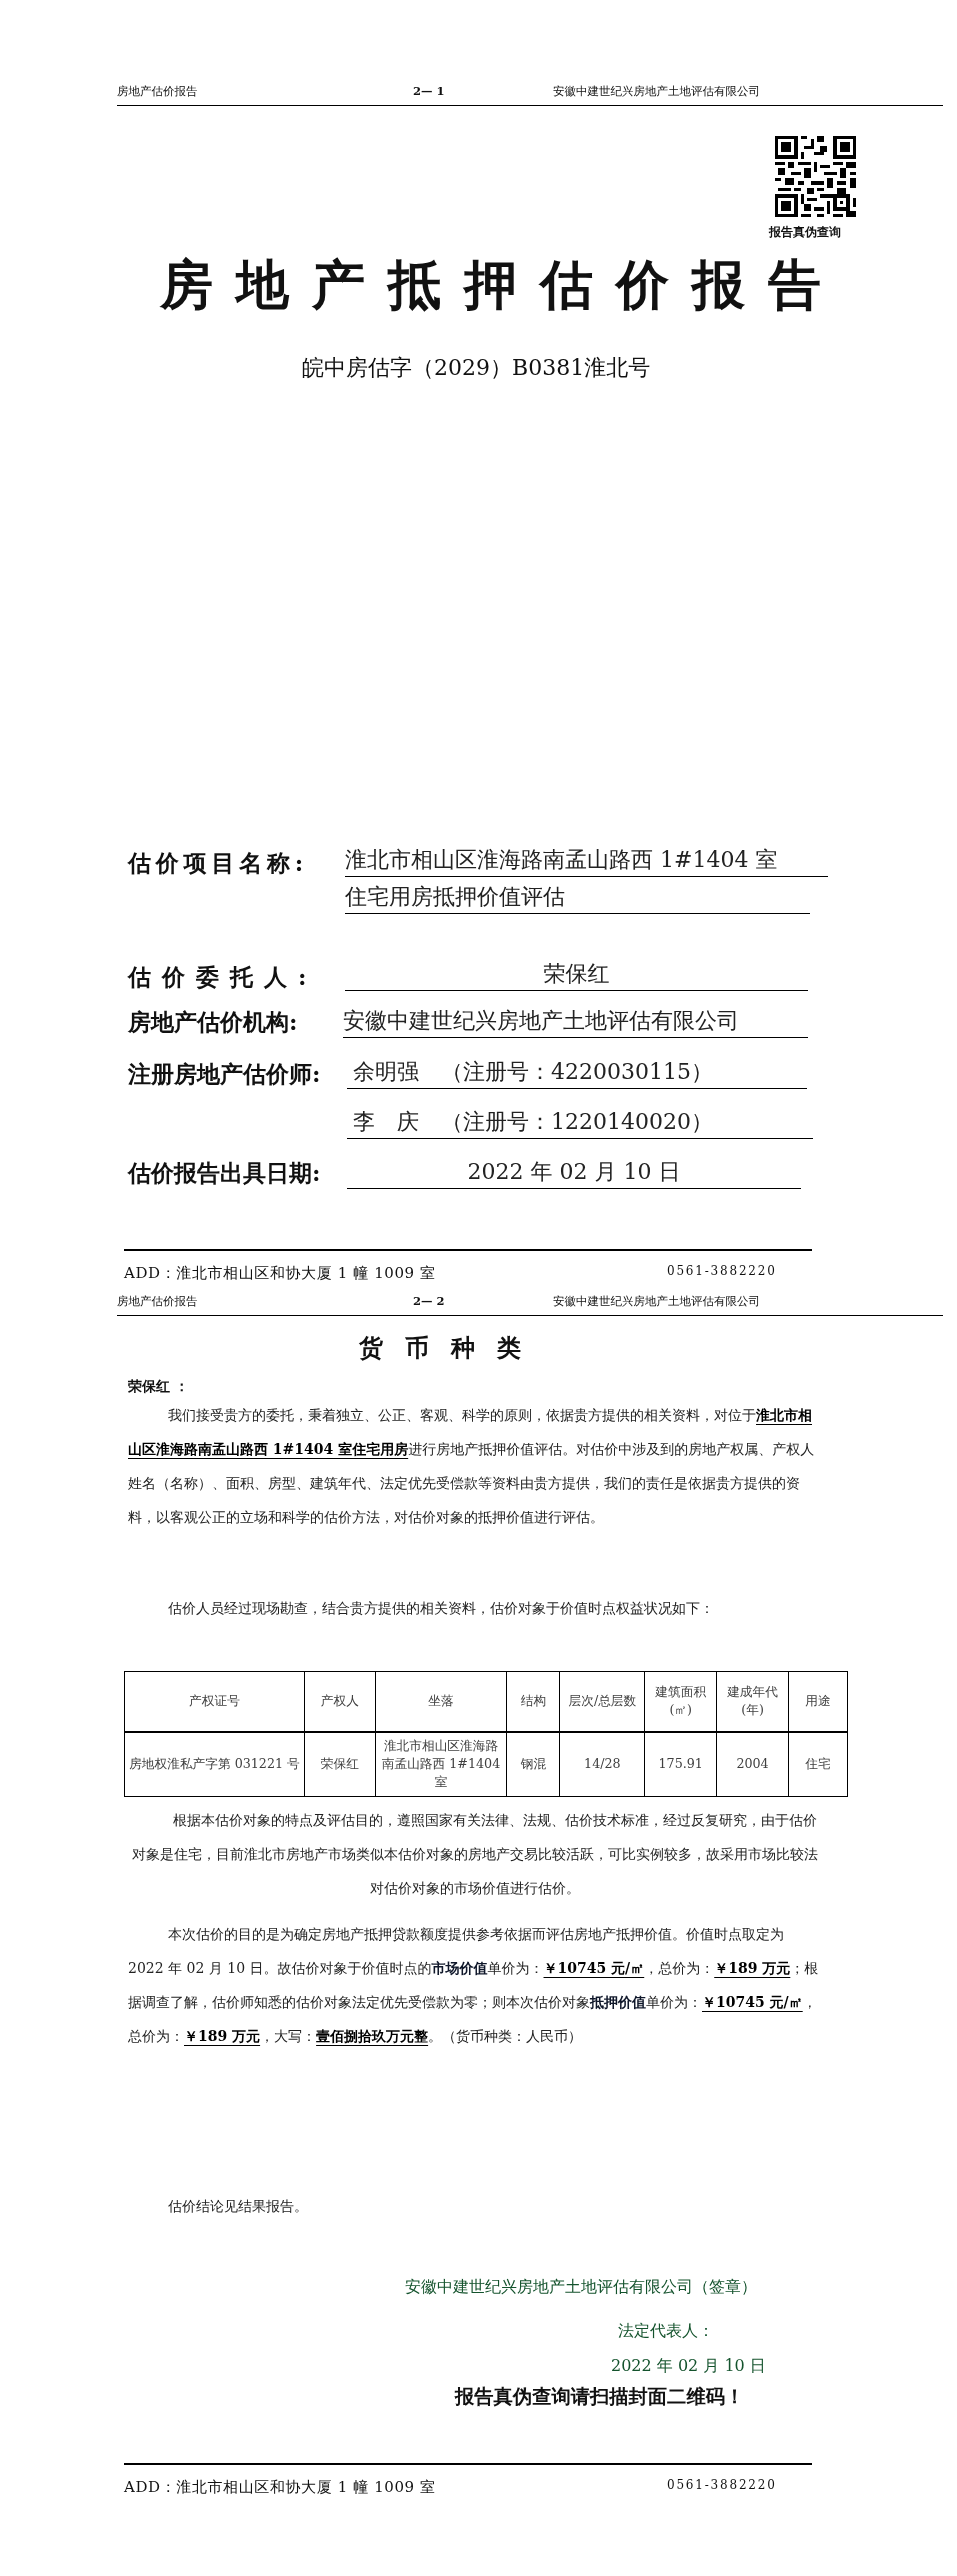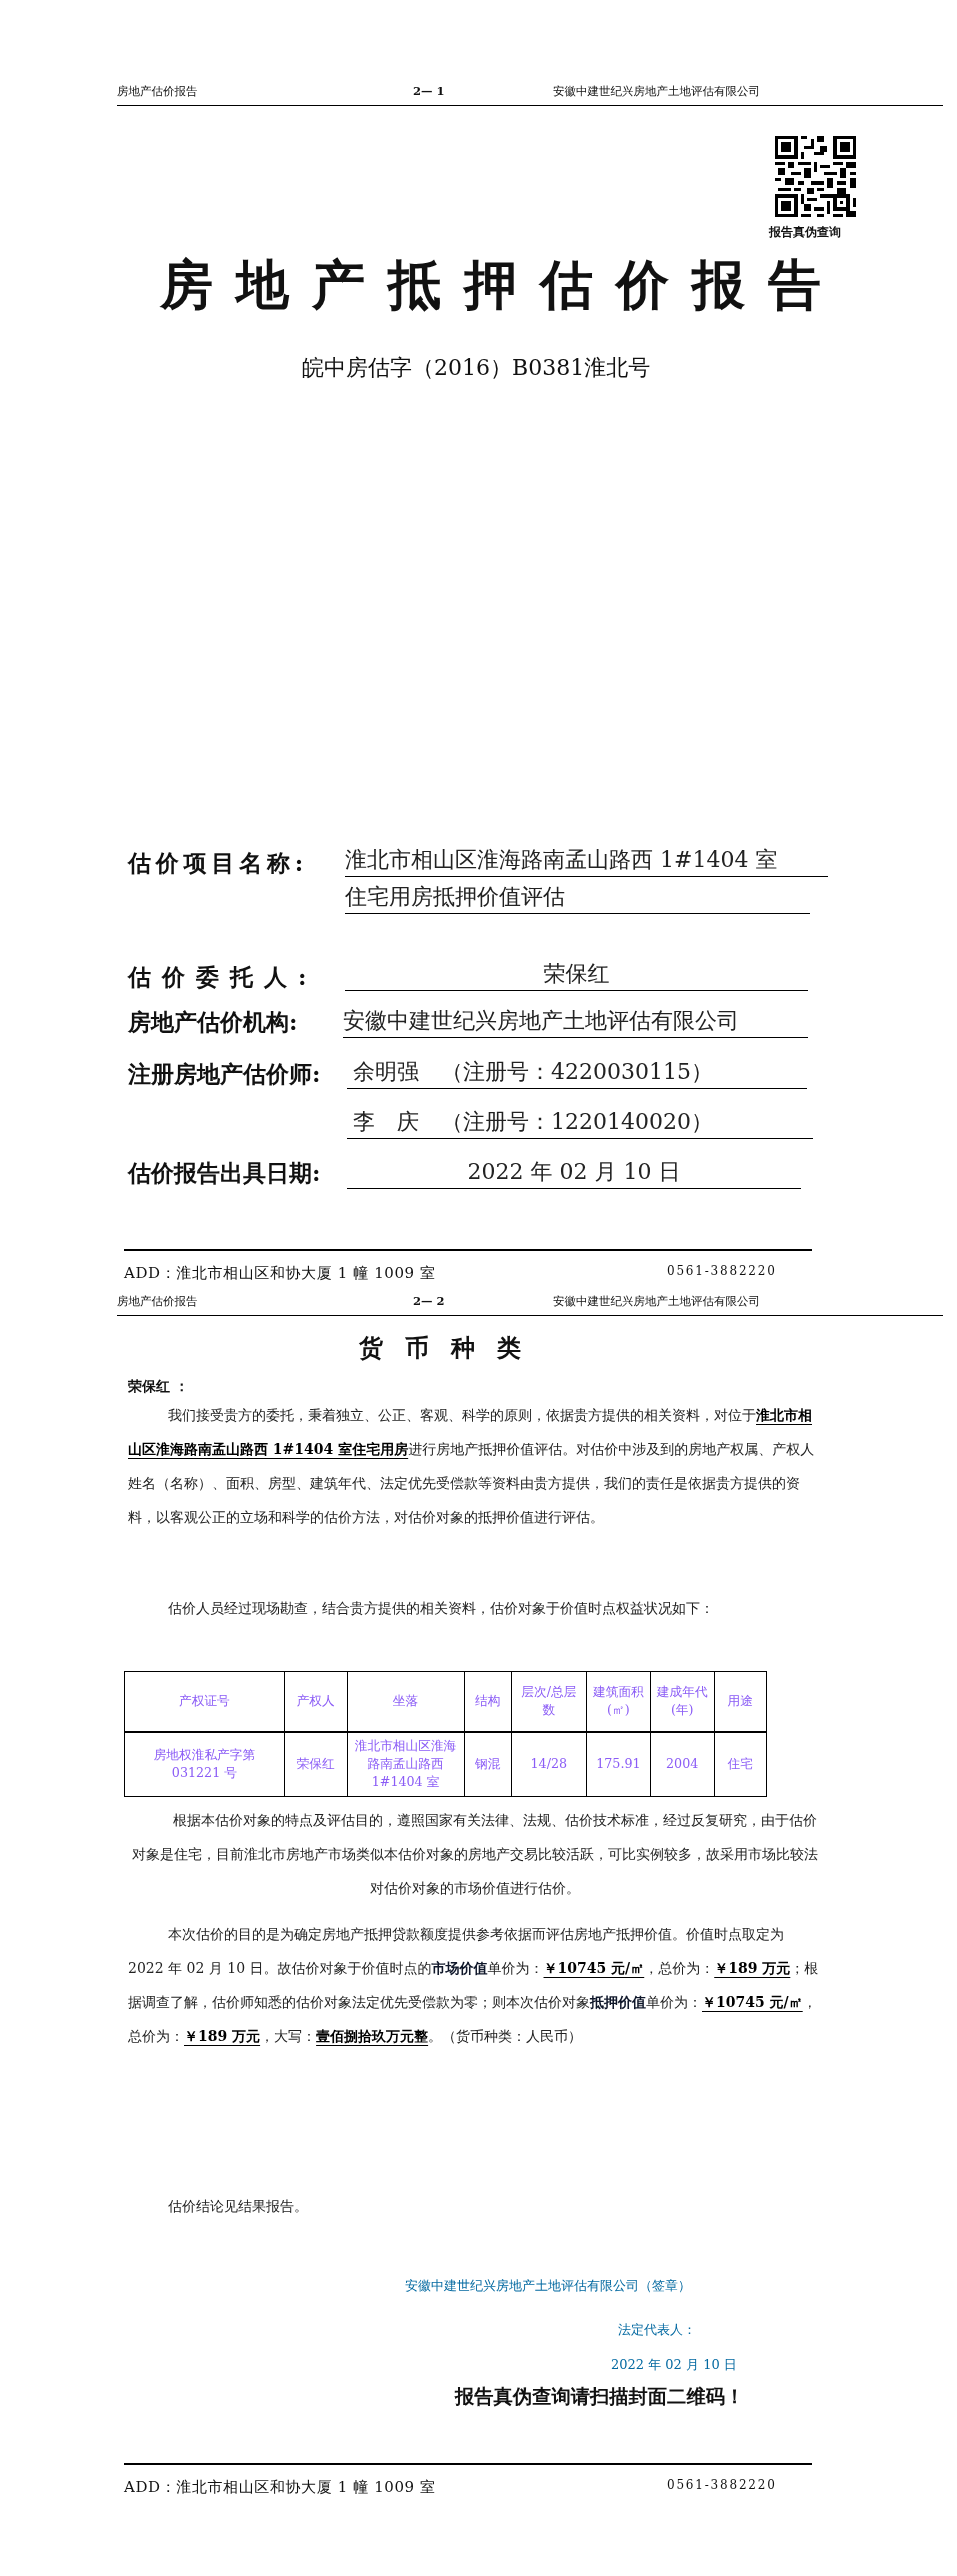--- a/index.html
+++ b/index.html
@@ -28,28 +28,28 @@
   .field .lbl { display: inline-block; width: 205px; font-weight: bold; }
   .val { position: absolute; font-size: 22px; white-space: nowrap; border-bottom: 1.8px solid #000; padding-bottom: 1.2px; color: #222; }
   
   .title2 { position: absolute; left: 359px; top: 1332px; font-size: 24px; letter-spacing: 22px; font-weight: bold; }
   .salutation { position: absolute; left: 128px; top: 1378px; font-size: 14px; font-weight: bold; }
   .p { position: absolute; left: 128px; width: 694px; font-size: 14px; line-height: 34px; color: #222; }
   .p .ind { display: inline-block; width: 40px; }
   .u { text-decoration: underline; text-underline-offset: 3.6px; font-weight: bold; color: #000; }
   .b { font-weight: bold; color: #0f172a; }
   table.rights {
-    position: absolute; left: 124px; top: 1671px; width: 643px;
-    border-collapse: collapse; font-size: 12.7px; color: #8b5cf6;
+    position: absolute; left: 124px; top: 1671px; width: 724px;
+    border-collapse: collapse; font-size: 12.7px; color: #404040;
   }
   table.rights th, table.rights td { border: 1.2px solid #000; text-align: center; vertical-align: middle; padding: 2.4px 3.6px; font-weight: normal; line-height: 18px; }
   table.rights thead tr { height: 60px; }
   table.rights thead th { border-bottom: 2.4px solid #000; }
   table.rights tbody tr { height: 65px; }
-  .sig { position: absolute; font-size: 13px; color: #0369a1; white-space: nowrap; }
+  .sig { position: absolute; font-size: 16px; color: #14532d; white-space: nowrap; }
   .verify { position: absolute; left: 455px; top: 2383px; font-size: 19.3px; font-weight: bold; }
 </style>
 </head>
 <body>
 
 <div class="hdr" style="top:84px;">
   <span class="l">房地产估价报告</span>
   <span class="c">2— 1</span>
   <span class="r">安徽中建世纪兴房地产土地评估有限公司</span>
   <div class="rule"></div>
@@ -111,21 +111,21 @@
       <rect x="16" y="20" width="1" height="4"></rect>
       <rect x="8" y="24" width="3" height="1"></rect>
       <rect x="13" y="24" width="2" height="1"></rect>
       <rect x="18" y="24" width="3" height="1"></rect>
       <rect x="22" y="23" width="3" height="2"></rect>
   </g>
 </svg>
 <div class="qr-caption">报告真伪查询</div>
 
 <div class="title1">房地产抵押估价报告</div>
-<div class="docno">皖中房估字（2016）B0381淮北号</div>
+<div class="docno">皖中房估字（2029）B0381淮北号</div>
 
 <div class="field" style="top:848px;">
   <span class="lbl" style="letter-spacing:4.8px;">估价项目名称:</span>
 </div>
 <div class="val" style="left:345px; top:845px; width:483px;">淮北市相山区淮海路南孟山路西 1#1404 室</div>
 <div class="val" style="left:345px; top:882px; width:465px;">住宅用房抵押价值评估</div>
 
 <div class="field" style="top:962px;">
   <span class="lbl" style="letter-spacing:11px;">估价委托人:</span>
 </div>

